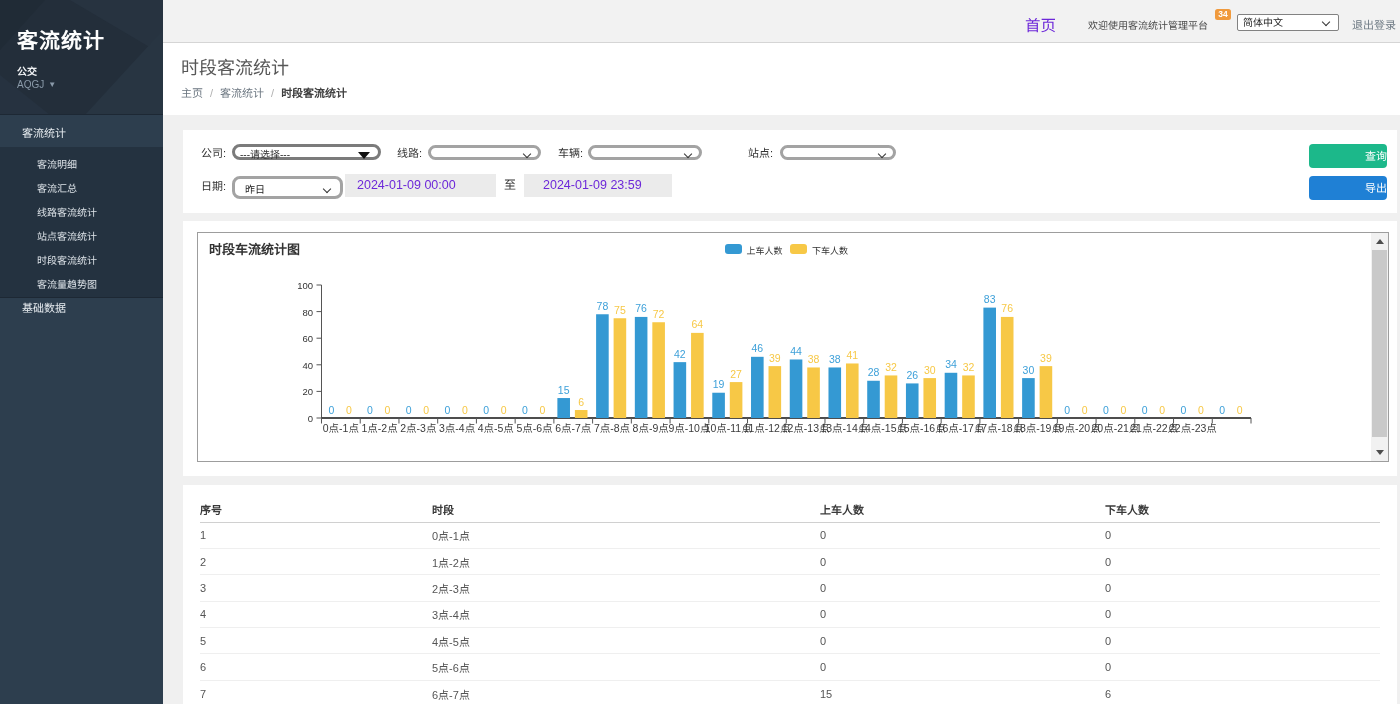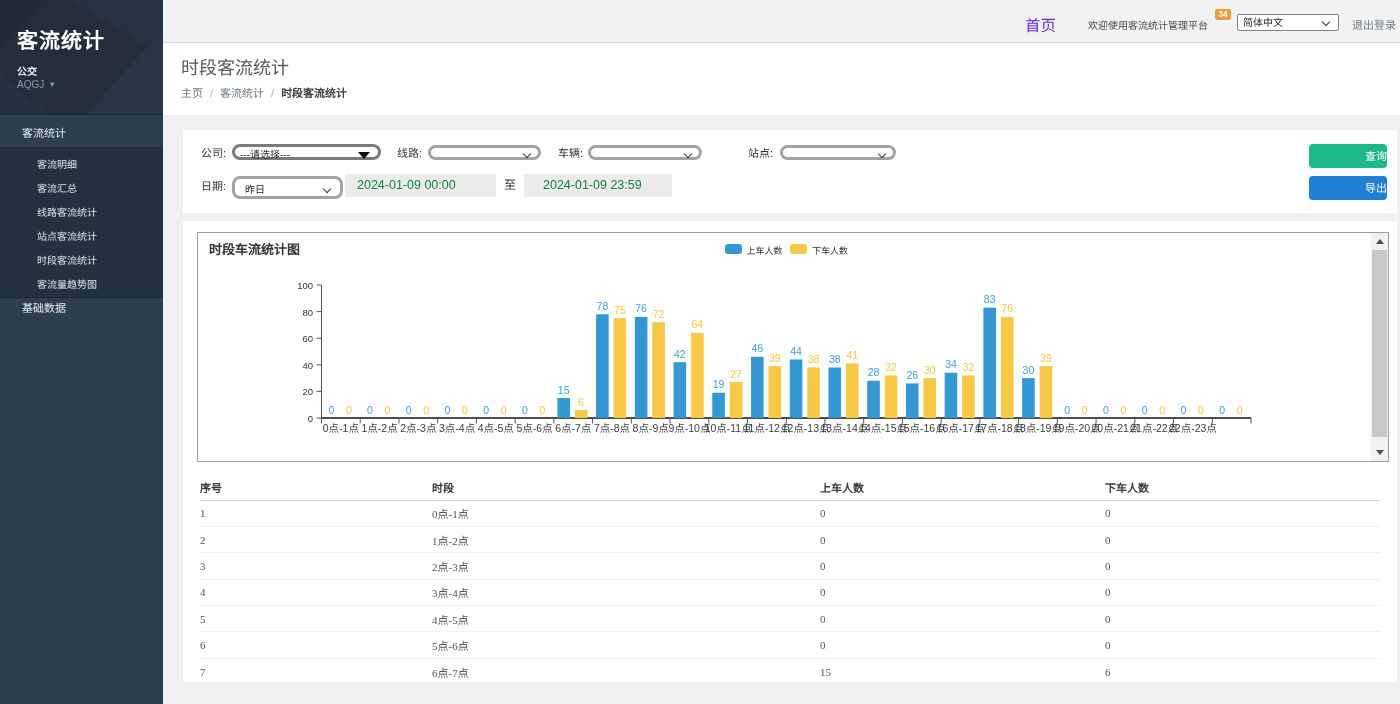--- a/index.html
+++ b/index.html
@@ -34,29 +34,29 @@
 .content-hd { position:absolute; left:163px; top:43px; width:1237px; height:72px; background:#fff; }
 .page-title { position:absolute; left:18px; top:10px; font-size:18px; color:#575757; }
 .crumbs { position:absolute; left:18px; top:41px; font-size:11px; color:#6b7680; }
 .crumbs .sep { color:#b0b0b0; margin:0 7px; }
 .crumbs .act { color:#404040; font-weight:bold; }
 
 
 .card { position:absolute; left:183px; width:1214px; background:#fff; }
 .card-filter { top:130px; height:83px; }
 .card-chart { top:221px; height:255px; }
-.card-table { top:463px; height:219px;font-family:Liberation Serif, serif; }
+.card-table { top:485px; height:219px; }
 
 
 .fl { position:absolute; font-size:11px; color:#333; }
 .sel { position:absolute; background:#fff; border:3px solid #a3a3a3; border-radius:8px; }
 .sel .chev { position:absolute; }
 .chev { width:8px; height:8px; }
 .chev:before { content:""; position:absolute; left:0; top:0; width:5px; height:5px; border-right:1.6px solid #333; border-bottom:1.6px solid #333; transform:rotate(45deg); }
-.dateinp { position:absolute; height:23px; background:#ebebeb; font-size:12.5px; color:#15803d; line-height:23px; }
+.dateinp { position:absolute; height:23px; background:#ebebeb; font-size:12.5px; color:#6d28d9; line-height:23px; }
 .btn { position:absolute; left:1126px; width:78px; height:24px; border-radius:4px; color:#fff; font-size:11px; text-align:right; line-height:24px; }
 .btn-q { top:14px; background:#1cb88a; }
 .btn-e { top:45.5px; background:#1f80d5; }
 
 
 .chart-box { position:absolute; left:14px; top:11px; width:1192px; height:230px; border:1px solid #9d9d9d; background:#fff; }
 .chart-box svg { position:absolute; left:0; top:0; }
 .sbar { position:absolute; right:0; top:0; width:17px; height:228px; background:#f1f1f1; }
 .sbar .thumb { position:absolute; left:1px; top:17px; width:15px; height:187px; background:#c9c9c9; }
 .sbar .btnup, .sbar .btndn { position:absolute; left:0; width:17px; height:17px; background:#f1f1f1; }

